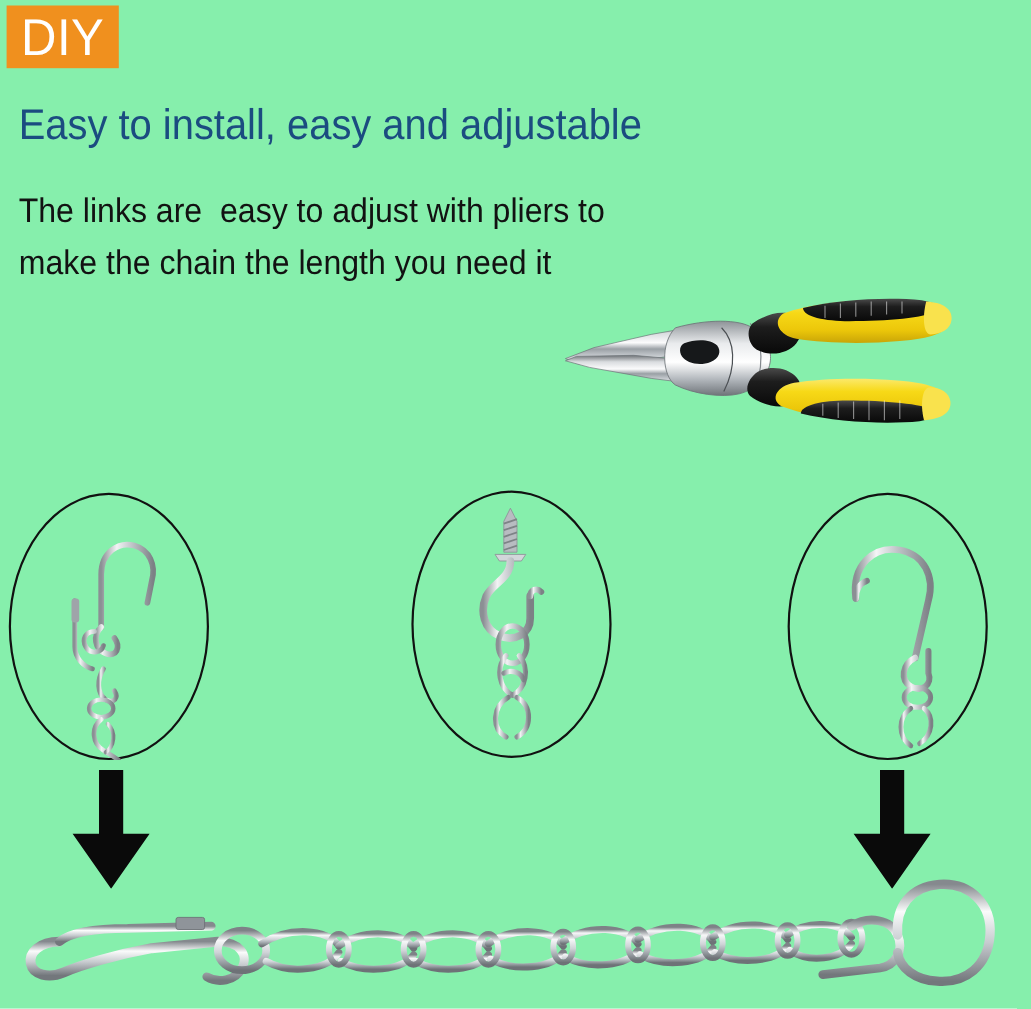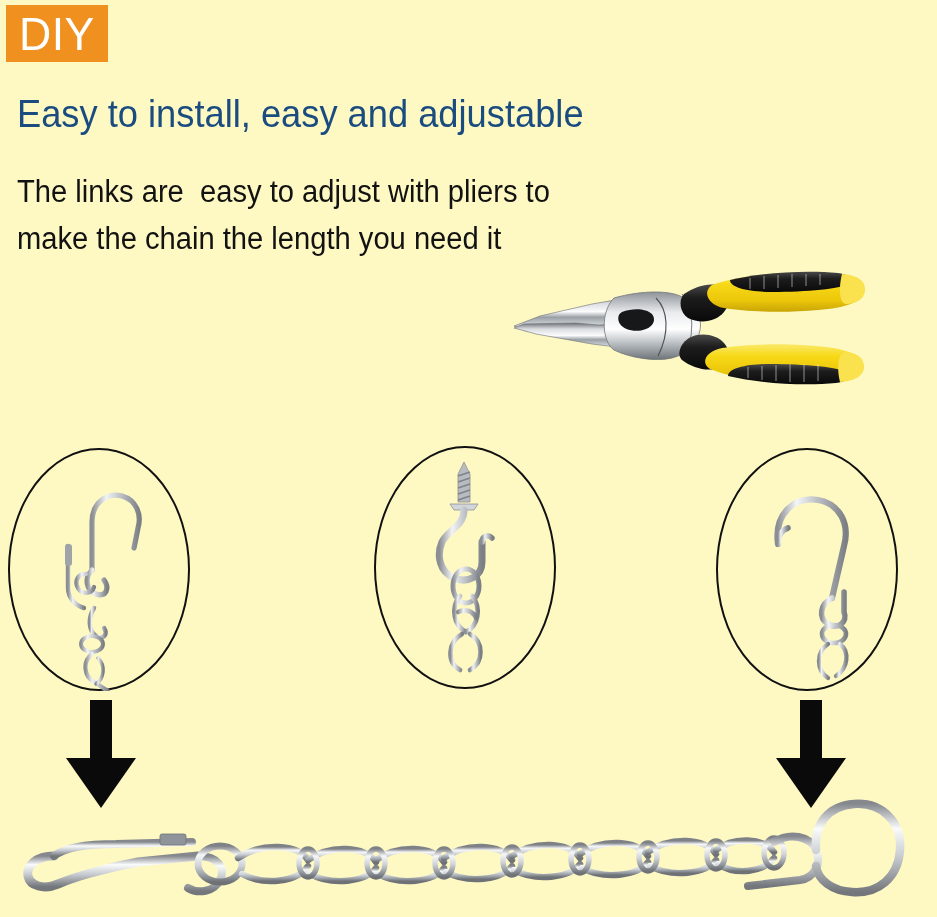--- a/index.html
+++ b/index.html
@@ -7,21 +7,21 @@
     padding: 0;
     background: #ffffff;
   }
   body {
     font-family: "Liberation Sans", sans-serif;
   }
   #page {
     position: relative;
     width: 937px;
     height: 917px;
-    background: #fef9c3;
+    background: #86efac;
     overflow: hidden;
   }
 
   
   #diy-badge {
     position: absolute;
     left: 6px;
     top: 5px;
     width: 102px;
     height: 57px;

